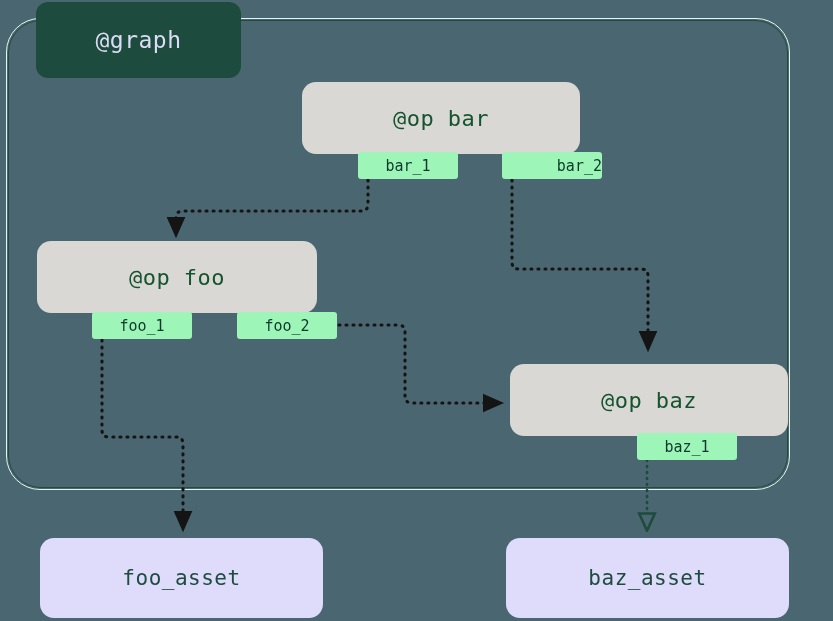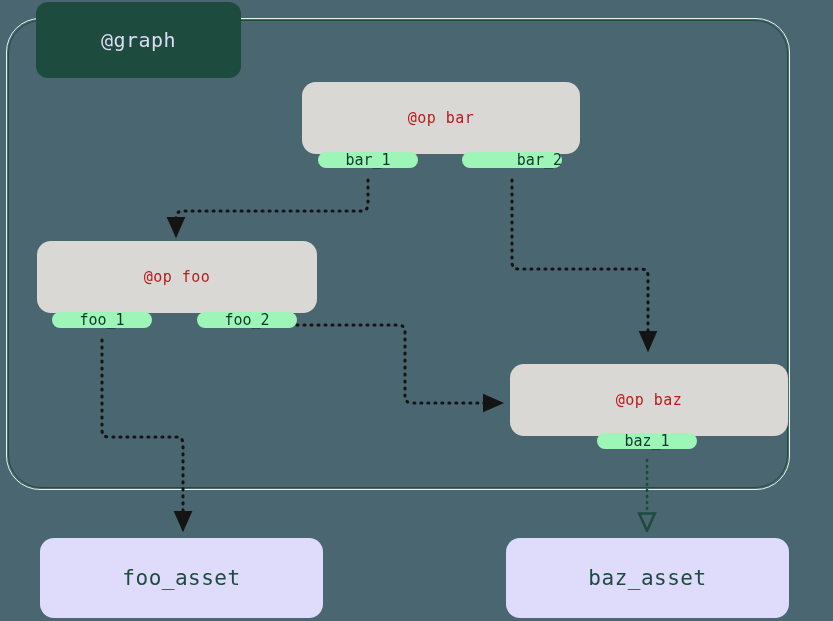--- a/index.html
+++ b/index.html
@@ -50,55 +50,56 @@
     left: 36px;
     top: 2px;
     width: 205px;
     height: 76px;
     background: #1d4b3e;
     border-radius: 12px;
     display: flex;
     align-items: center;
     justify-content: center;
     color: #dcdcf5;
-    font-size: 20px;
+    font-size: 23px;
     letter-spacing: 0.5px;
     z-index: 6;
   }
   .op-node {
     position: absolute;
     background: #d9d8d4;
     border-radius: 14px;
     box-sizing: border-box;
     z-index: 3;
   }
   .op-title {
     position: absolute;
     left: 0;
     right: 0;
     top: 0;
     bottom: 0;
     display: flex;
     align-items: center;
     justify-content: center;
-    color: #b91c1c;
-    font-size: 15px;
+    color: #14532d;
+    font-size: 22px;
     letter-spacing: 0.5px;
   }
   .port {
     position: absolute;
-    height: 16px;
+    height: 27px;
     background: #9df5b8;
-    border-radius: 12px;
+    border-radius: 3px;
     display: flex;
     align-items: center;
     justify-content: center;
     color: #10392c;
     font-size: 15px;
     z-index: 5;
+    margin-left: 40px;
   }
   .asset-node {
     position: absolute;
     background: #dedcfa;
     border-radius: 14px;
     display: flex;
     align-items: center;
     justify-content: center;
     color: #1d4b3e;
     font-size: 21px;

